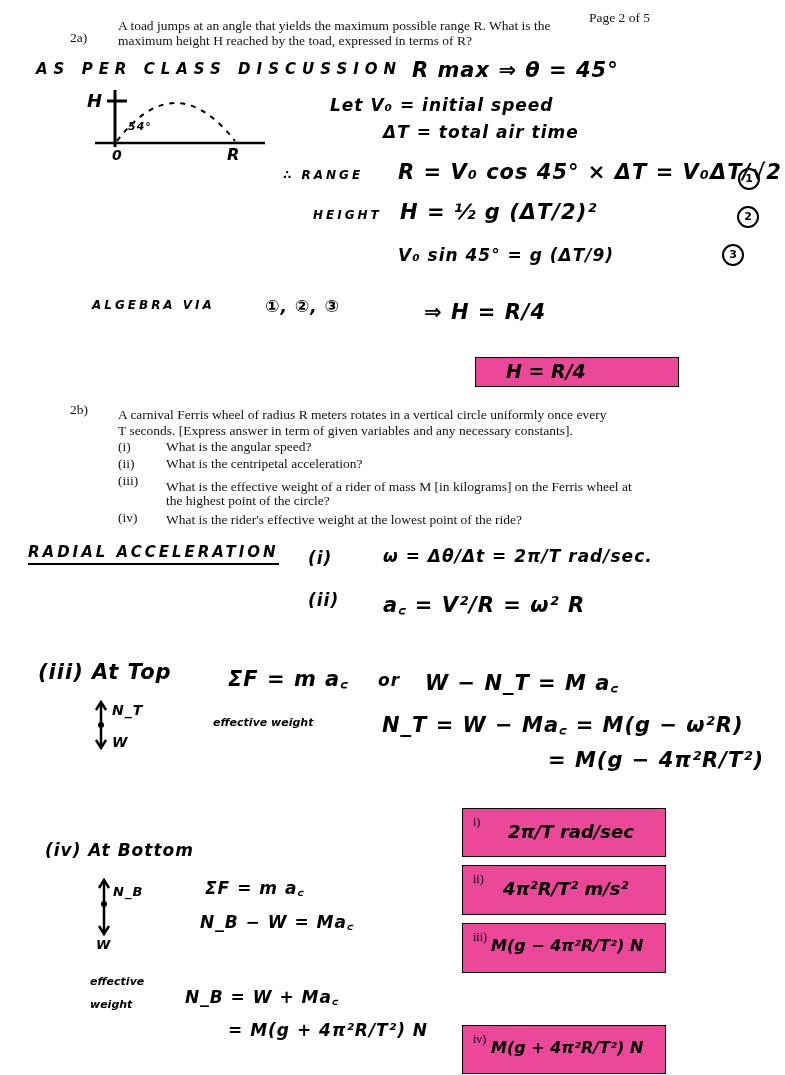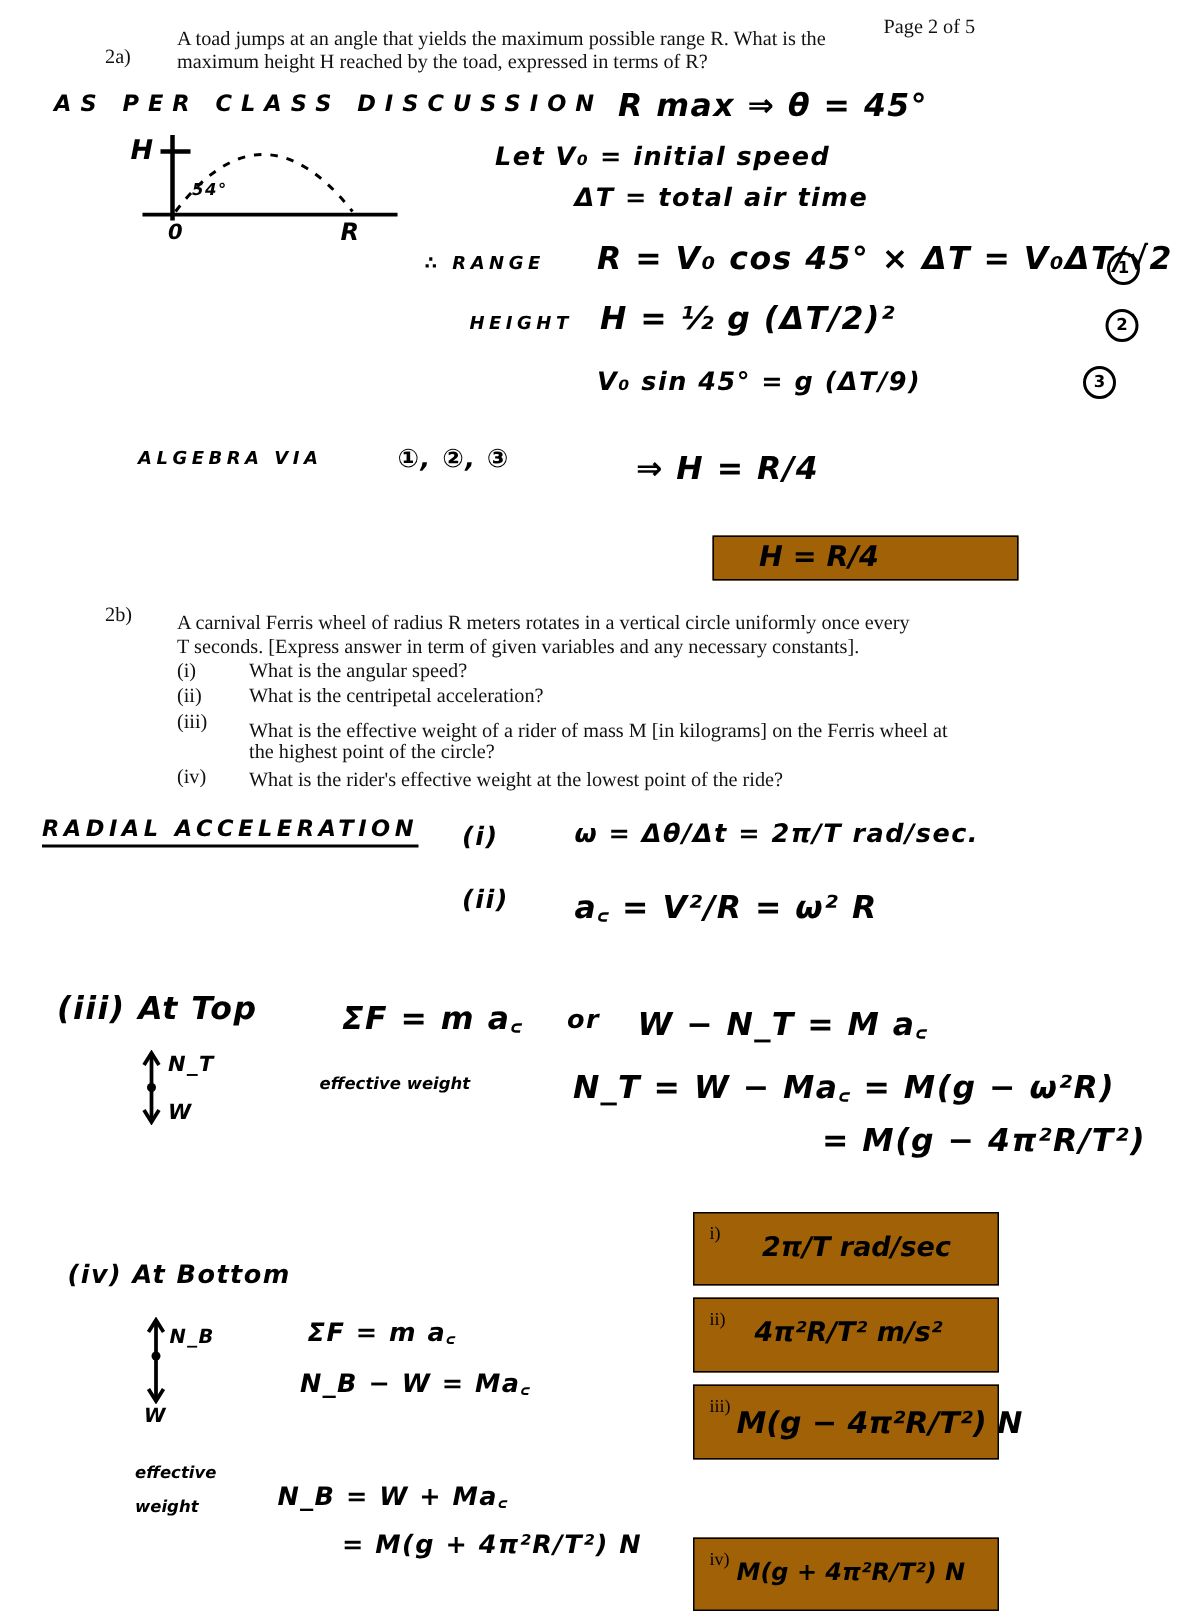--- a/index.html
+++ b/index.html
@@ -5,21 +5,21 @@
   html, body { margin:0; padding:0; background:#fff; }
   body { width:785px; height:1075px; position:relative; overflow:hidden; color:#000; }
   .abs { position:absolute; white-space:nowrap; }
   .print { font-family:"Liberation Serif", serif; font-size:13.5px; line-height:16px; color:#111; }
   .hand { font-family:"DejaVu Sans", sans-serif; font-style:italic; font-weight:bold; color:#000; letter-spacing:1px; }
   .hand-lg { font-size:21px; }
   .hand-md { font-size:17px; }
   .hand-sm { font-size:12px; letter-spacing:3px; text-transform:uppercase; }
   .hand-xs { font-size:11px; letter-spacing:0px; }
   .caps { text-transform:uppercase; }
-  .box { position:absolute; border:1.5px solid #000; background:#a16207; }
+  .box { position:absolute; border:1.5px solid #000; background:#ec4899; }
   .box .lbl { position:absolute; left:10px; top:6px; font-family:"Liberation Serif", serif; font-size:12px; }
   .box .val { position:absolute; left:30px; top:6px; font-family:"DejaVu Sans", sans-serif; font-style:italic; font-weight:bold; font-size:18px; white-space:nowrap; }
   .underline { border-bottom:2px solid #000; padding-bottom:2px; }
   .circ { display:inline-block; width:18px; height:18px; border:2px solid #000; border-radius:50%; text-align:center; font-size:11px; line-height:18px; font-style:normal; font-weight:bold; font-family:"DejaVu Sans", sans-serif; }
 </style>
 </head>
 <body>
 
 <div class="abs print" style="left:589px;top:10px;">Page 2 of 5</div>
 
@@ -120,18 +120,18 @@
 <div class="box" style="left:462px;top:808px;width:202px;height:47px;">
   <span class="lbl">i)</span>
   <span class="val" style="left:45px;top:12px;">2π/T  rad/sec</span>
 </div>
 <div class="box" style="left:462px;top:865px;width:202px;height:48px;">
   <span class="lbl">ii)</span>
   <span class="val" style="left:40px;top:12px;">4π²R/T²  m/s²</span>
 </div>
 <div class="box" style="left:462px;top:923px;width:202px;height:48px;">
   <span class="lbl">iii)</span>
-  <span class="val" style="left:28px;top:12px;font-size:20px;">M(g − 4π²R/T²)  N</span>
+  <span class="val" style="left:28px;top:12px;font-size:16px;">M(g − 4π²R/T²)  N</span>
 </div>
 <div class="box" style="left:462px;top:1025px;width:202px;height:47px;">
   <span class="lbl">iv)</span>
   <span class="val" style="left:28px;top:12px;font-size:16px;">M(g + 4π²R/T²)  N</span>
 </div>
 
 </body></html>

